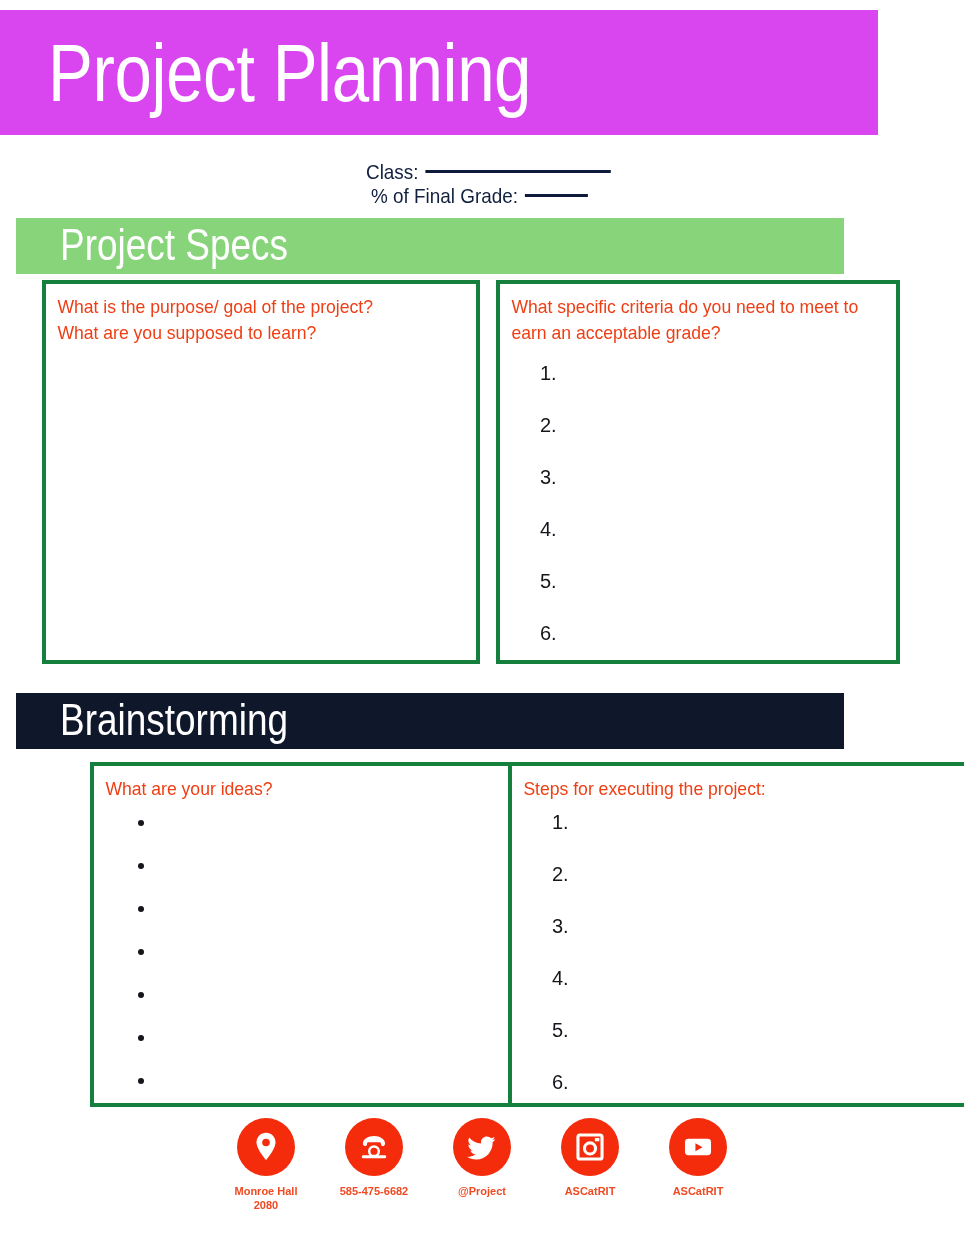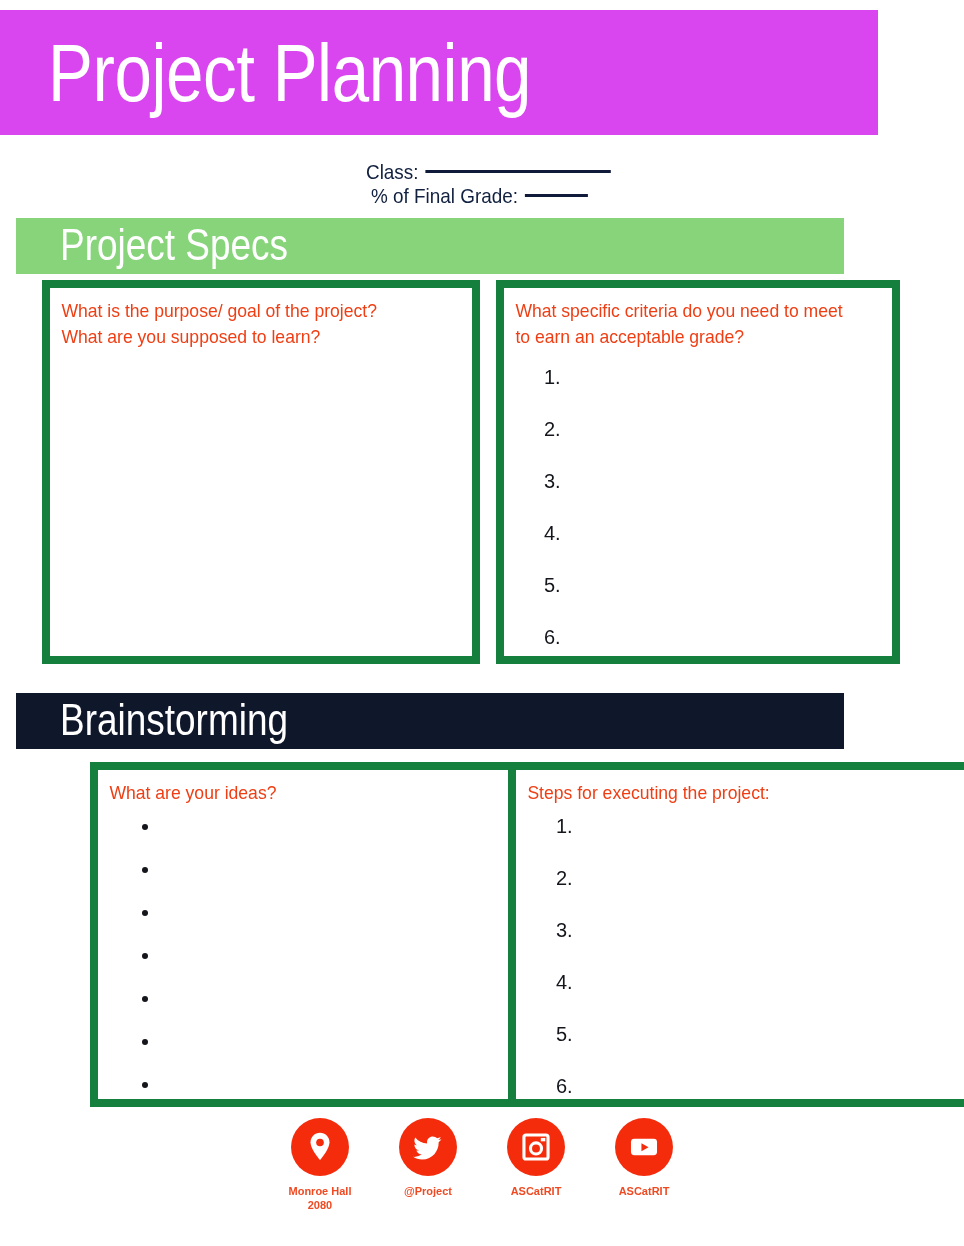--- a/index.html
+++ b/index.html
@@ -83,21 +83,21 @@
     font-weight: 400;
     white-space: nowrap;
     line-height: 1;
   }
   .band-green { top: 218px; background: #88D47B; }
   .band-navy  { top: 693px; background: #0f172a; }
 
   
   .box {
     position: absolute;
-    border: 8px solid #15803d;
+    border: 4px solid #15803d;
     background: #ffffff;
     box-sizing: border-box;
   }
   .box-specs-left  { left: 42px;  top: 280px; width: 438px; height: 384px; }
   .box-specs-right { left: 496px; top: 280px; width: 404px; height: 384px; }
   .box-brain-left  { left: 42px;  top: 762px; width: 440px; height: 345px; margin-left: 48px; }
   .box-brain-right { left: 508px; top: 762px; width: 496px; height: 345px; }
 
   .box-prompt {
     color: #EF3E13;
@@ -247,20 +247,30 @@
     <div class="icon-circle">
       <svg width="34" height="34" viewBox="0 0 24 24">
           <path fill="#fff" d="M12 2C8.3 2 5.3 5 5.3 8.7c0 4.9 6.7 12.6 6.7 12.6s6.7-7.7 6.7-12.6C18.7 5 15.7 2 12 2z"></path>
           <circle cx="12" cy="8.8" r="2.7" fill="#F42C0C"></circle>
         </svg>
     </div>
     <div class="footer-caption">Monroe Hall
 2080</div>
   </div>
 
+  <div class="footer-item">
+    <div class="icon-circle">
+      <svg width="34" height="34" viewBox="0 0 24 24">
+        <path fill="#fff" d="M12 4.2c-4.3 0-7.8 2.3-7.8 5.4 0 1 .5 1.7 1.4 1.7.9 0 1.5-.6 1.5-1.5 0-.7.3-1.1 1-1.1h7.8c.7 0 1 .4 1 1.1 0 .9.6 1.5 1.5 1.5.9 0 1.4-.7 1.4-1.7 0-3.1-3.5-5.4-7.8-5.4z"></path>
+        <circle cx="12" cy="15" r="3.4" fill="none" stroke="#fff" stroke-width="1.7"></circle>
+        <rect x="3.4" y="17.9" width="17.2" height="2.1" rx="1" fill="#fff"></rect>
+      </svg>
+    </div>
+    <div class="footer-caption">585-475-6682</div>
+  </div>
 
 
 
 
   <div class="footer-item">
     <div class="icon-circle">
       <svg width="34" height="34" viewBox="0 0 24 24">
           <path fill="#fff" d="M21.5 6.5c-.7.3-1.5.5-2.3.6.8-.5 1.4-1.3 1.7-2.2-.8.5-1.6.8-2.5 1-.8-.8-1.9-1.3-3-1.3-2.3 0-4.1 1.8-4.1 4.1 0 .3 0 .6.1.9-3.4-.2-6.4-1.8-8.4-4.3-.4.6-.6 1.3-.6 2.1 0 1.4.7 2.7 1.8 3.4-.7 0-1.3-.2-1.8-.5v.1c0 2 1.4 3.6 3.3 4-.3.1-.7.1-1.1.1-.3 0-.5 0-.8-.1.5 1.6 2 2.8 3.8 2.8-1.4 1.1-3.2 1.8-5.1 1.8-.3 0-.7 0-1-.1 1.8 1.2 4 1.9 6.3 1.9 7.6 0 11.7-6.3 11.7-11.7v-.5c.8-.6 1.5-1.3 2-2.1z"></path>
         </svg>
     </div>

